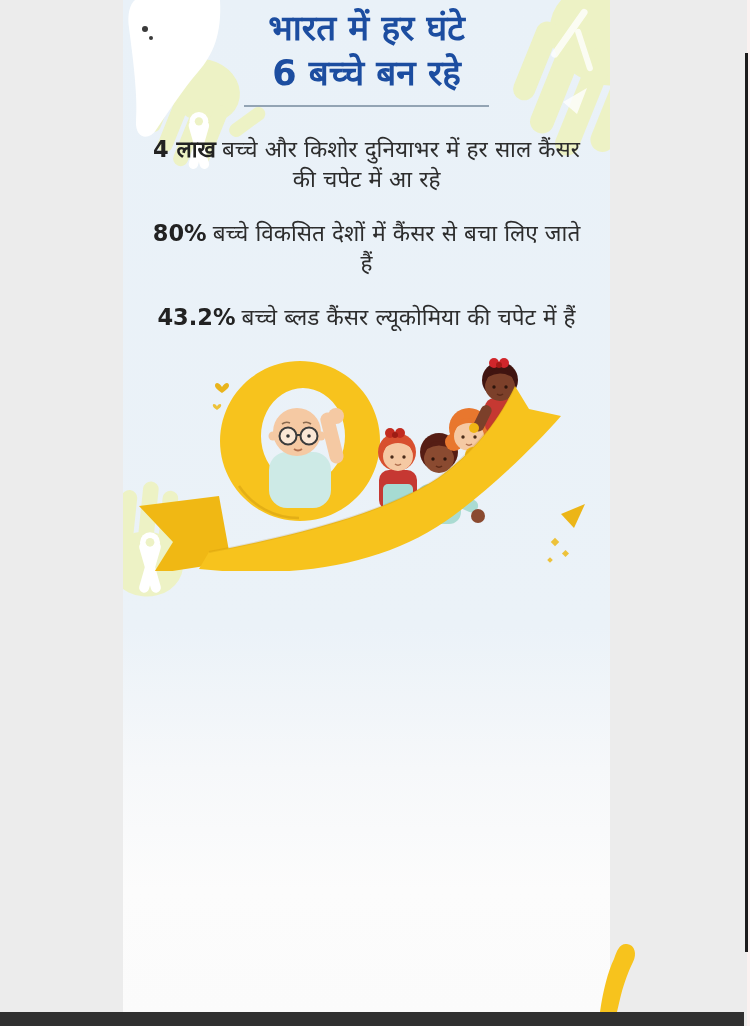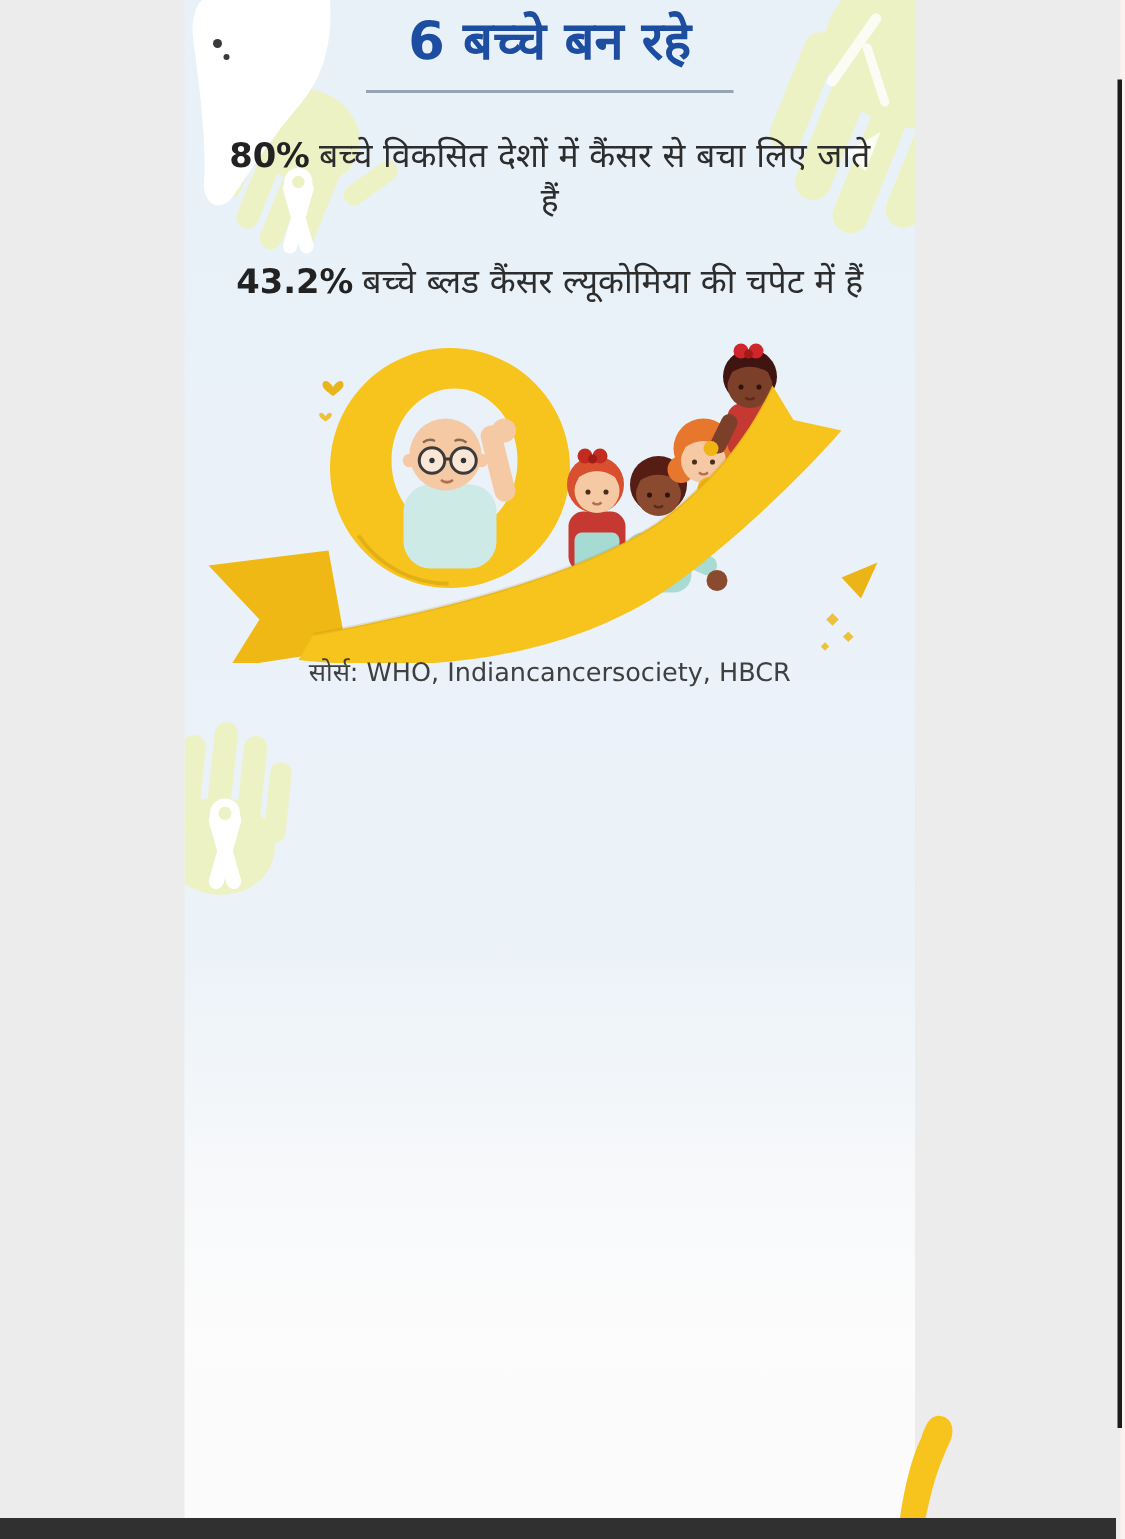--- a/index.html
+++ b/index.html
@@ -84,25 +84,27 @@
     <g>
       <path d="M12,0 L97,0 C99,34 90,55 75,72 C62,87 45,112 33,130 C26,141 12,139 13,121 C15,97 10,58 6,28 C4,14 7,4 12,0 Z" fill="#ffffff"></path>
       <circle cx="22" cy="29" r="3" fill="#3a3a3a"></circle>
       <circle cx="28" cy="38" r="2" fill="#3a3a3a"></circle>
     </g>
   </svg>
 
   <div class="content">
 
     <div class="title">
+      <div>भारत में हर घंटे</div>
       <div>6 बच्चे बन रहे</div>
     </div>
     <div class="separator"></div>
 
     <div class="stats">
+      <div class="stat"><b>4 लाख</b><span>बच्चे और किशोर दुनियाभर में हर साल कैंसर की चपेट में आ रहे</span></div>
       <div class="stat"><b>80%</b><span>बच्चे विकसित देशों में कैंसर से बचा लिए जाते हैं</span></div>
       <div class="stat"><b>43.2%</b><span>बच्चे ब्लड कैंसर ल्यूकोमिया की चपेट में हैं</span></div>
     </div>
 
     <svg class="illustration" width="487" height="215" viewBox="0 0 487 215">
 
       <path d="M96,140 L16,150 L50,186 L30,218 L108,206 Z" fill="#f0b814"></path>
 
       <path fill-rule="evenodd" fill="#f7c31d" d="M177,5 a80,80 0 1,0 0.01,0 Z M180,32 a42,48 0 1,1 -0.01,0 Z"></path>
       <path d="M116,130 a72,72 0 0,0 60,32" fill="none" stroke="rgba(160,105,0,0.22)" stroke-width="2.5"></path>
@@ -188,21 +190,20 @@
       </g>
 
       <g>
         <polygon points="438,158 462,148 451,172" fill="#ecb517"></polygon>
         <rect x="429" y="183" width="6" height="6" fill="#edc23a" transform="rotate(45 432 186)"></rect>
         <rect x="440" y="195" width="5" height="5" fill="#edc23a" transform="rotate(45 442.5 197.5)"></rect>
         <rect x="425" y="202" width="4" height="4" fill="#edc23a" transform="rotate(45 427 204)"></rect>
       </g>
     </svg>
 
-    <div class="source">सोर्स: WHO, Indiancancersociety, HBCR</div>
   </div>
 </div>
 
 <svg class="thumb-mark" width="60" height="79" viewBox="0 0 60 79">
   <path d="M10,79 C13,58 18,38 24,26 C27,17 30,10 37,11 C45,12 47,21 43,29 C39,37 34,50 31,62 C29,70 28,75 27,79 Z" fill="#f7c31d"></path>
 </svg>
 
 <div class="edge-strip"></div>
 <div class="edge-line"></div>
 

